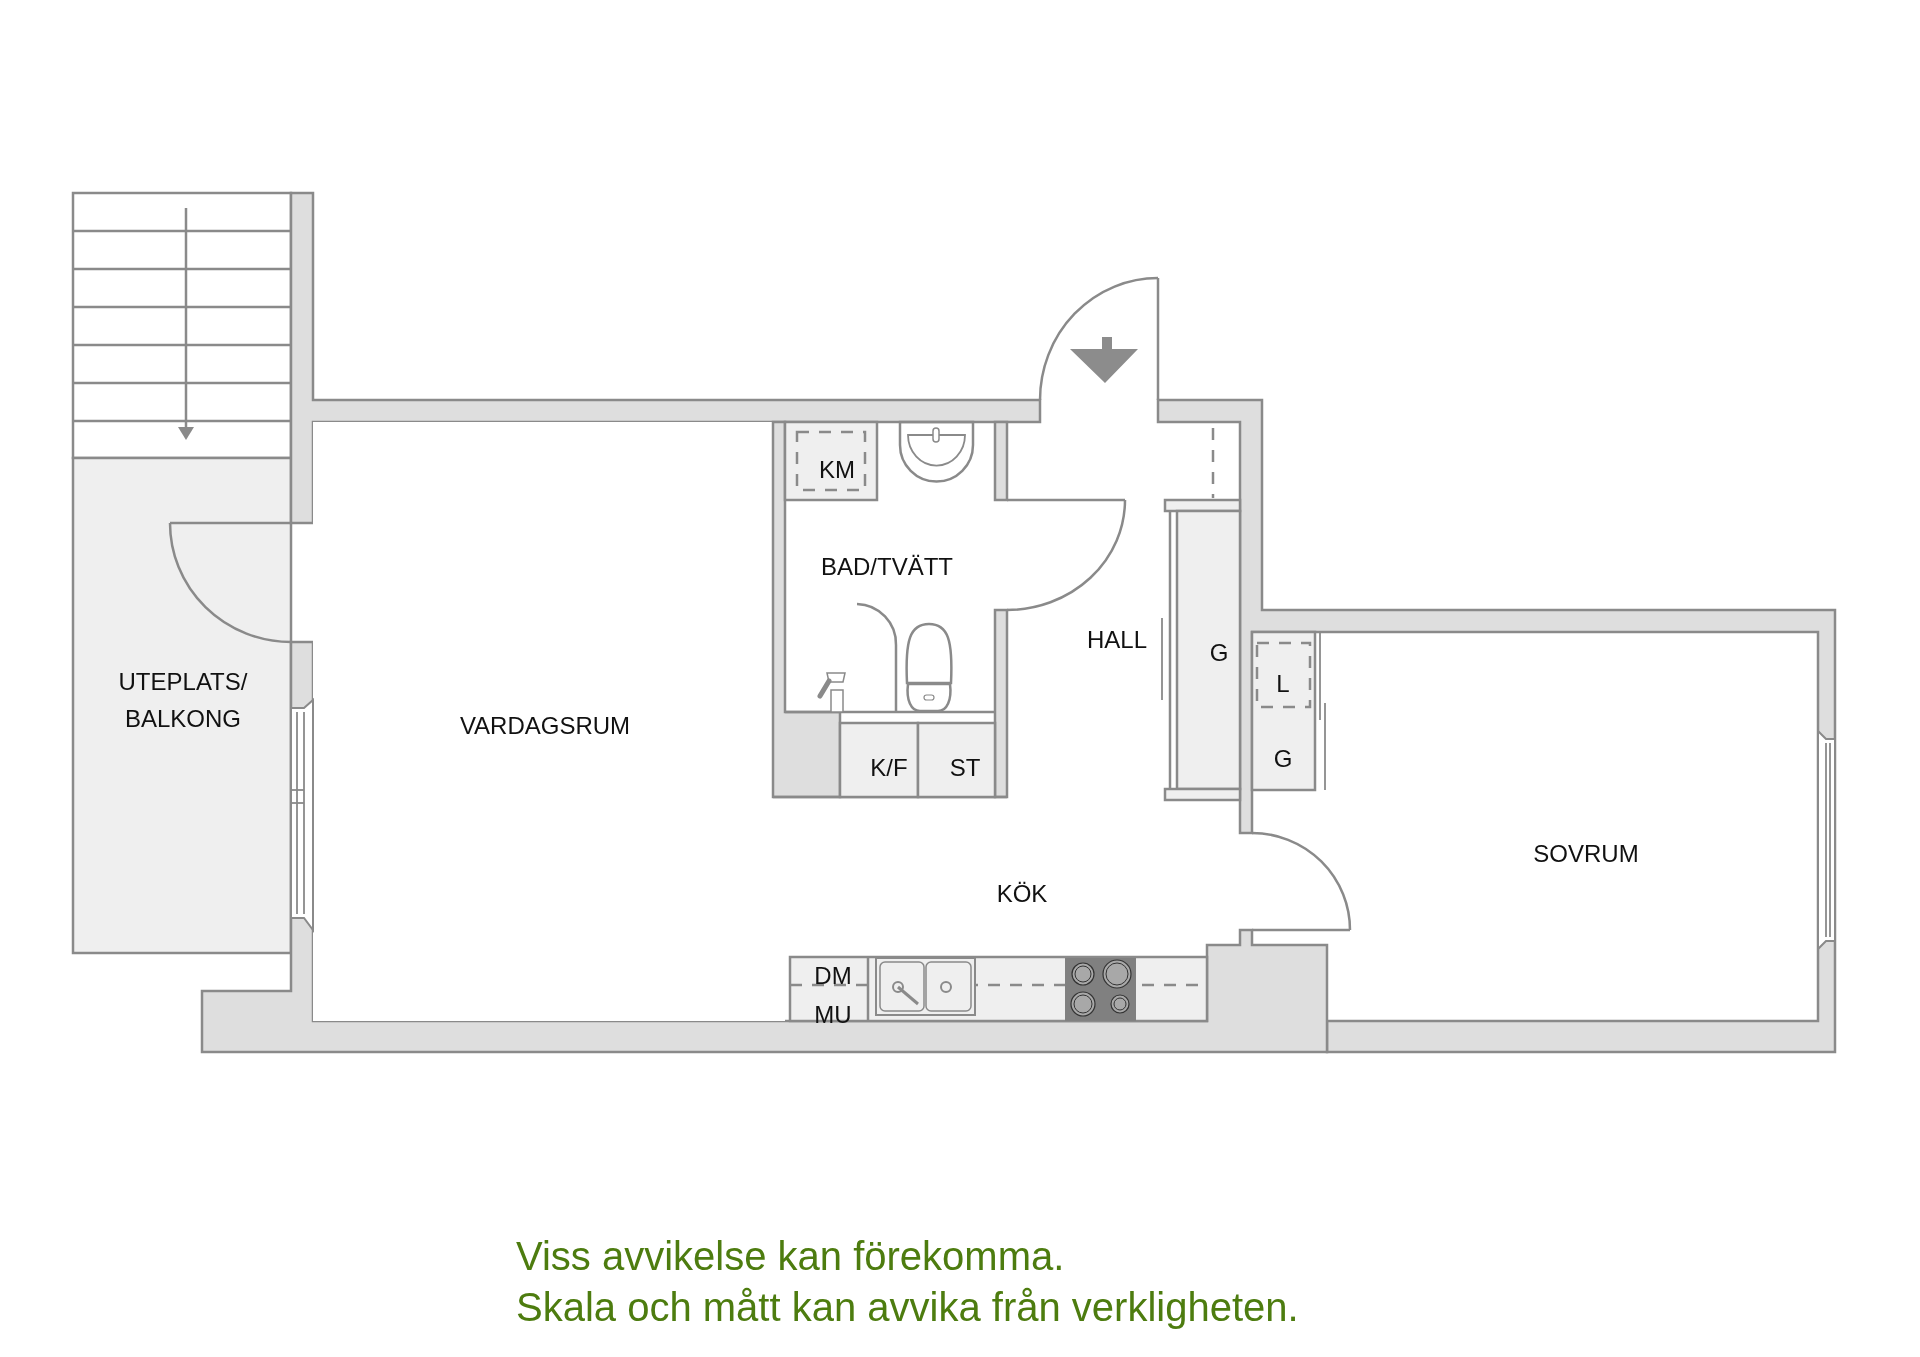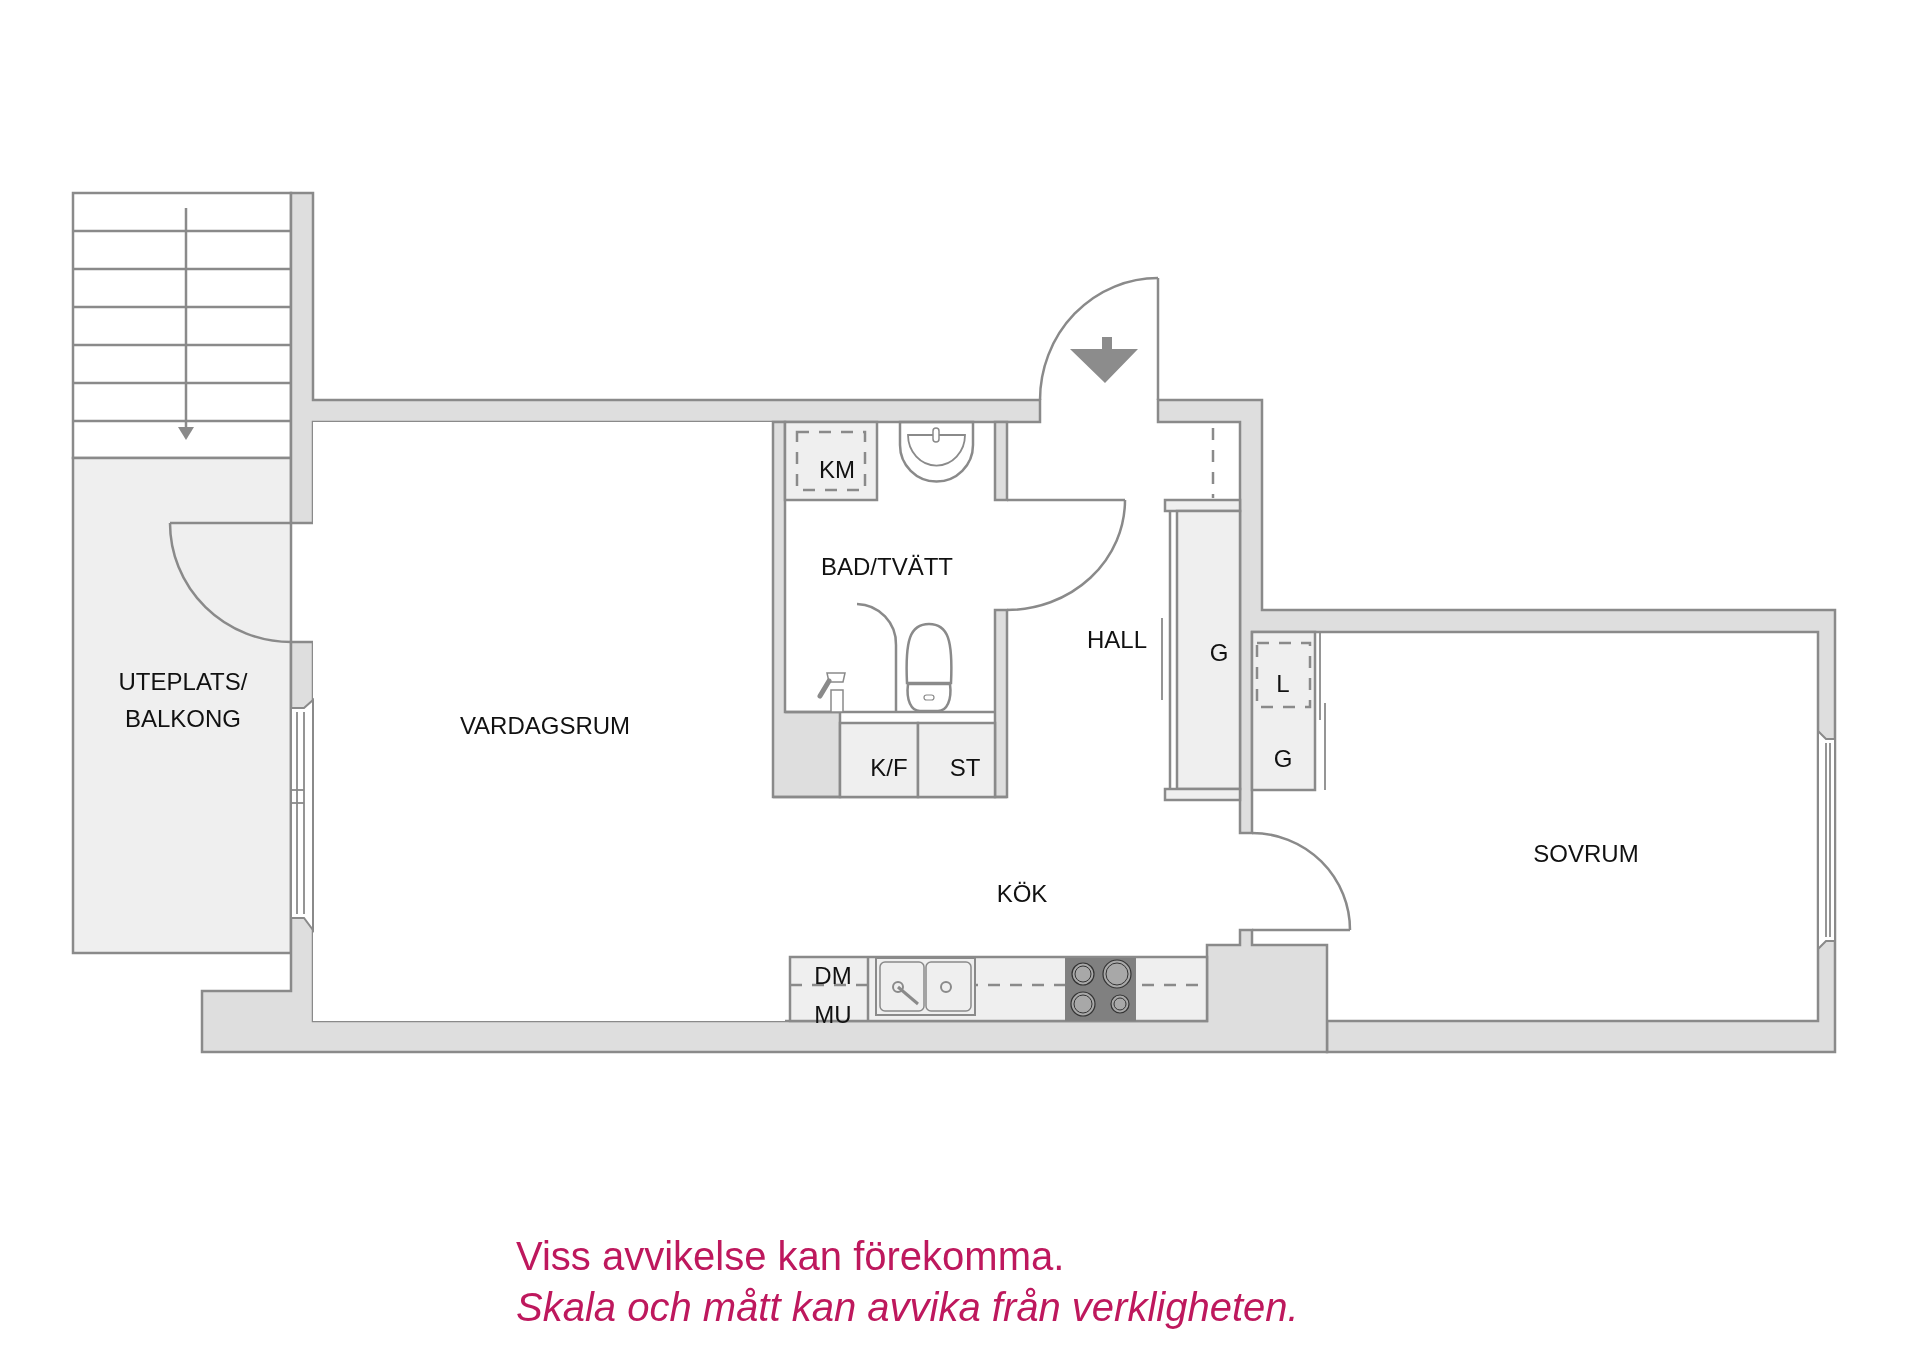--- a/index.html
+++ b/index.html
@@ -6,21 +6,21 @@
   body{width:1920px;height:1357px;position:relative;overflow:hidden;font-family:"Liberation Sans",sans-serif;}
   svg{position:absolute;left:0;top:0;}
   .wall{fill:#dedede;stroke:#8a8a8a;stroke-width:2.5;}
   .floor-out{fill:#efefef;stroke:#8a8a8a;stroke-width:2.5;}
   .fix{fill:#efefef;stroke:#8a8a8a;stroke-width:2.5;}
   .line{fill:none;stroke:#8a8a8a;stroke-width:2.5;}
   .thin{fill:none;stroke:#8a8a8a;stroke-width:1.8;}
   .dash{fill:none;stroke:#8a8a8a;stroke-width:2.5;stroke-dasharray:12 10;}
   .white{fill:#ffffff;stroke:#8a8a8a;stroke-width:2.5;}
   .lbl{font-family:"Liberation Sans",sans-serif;font-size:24px;fill:#111;}
-  .disclaimer{position:absolute;left:516px;font-size:40px;color:#be185d;line-height:1;white-space:nowrap;font-family:"Liberation Sans",sans-serif;}
+  .disclaimer{position:absolute;left:516px;font-size:40px;color:#4d7c0f;line-height:1;white-space:nowrap;font-family:"Liberation Sans",sans-serif;}
 </style>
 </head>
 <body>
 
 <svg width="1920" height="1357" viewBox="0 0 1920 1357">
 
   <g>
     <rect class="white" x="73" y="193" width="218" height="265"></rect>
     <line class="line" x1="73" y1="231" x2="291" y2="231"></line>
     <line class="line" x1="73" y1="269" x2="291" y2="269"></line>
@@ -161,13 +161,13 @@
   <text class="lbl" text-anchor="middle" x="889" y="776">K/F</text>
   <text class="lbl" text-anchor="middle" x="965" y="776">ST</text>
   <text class="lbl" text-anchor="middle" x="1219" y="661">G</text>
   <text class="lbl" text-anchor="middle" x="1283" y="692">L</text>
   <text class="lbl" text-anchor="middle" x="1283" y="767">G</text>
   <text class="lbl" text-anchor="middle" x="833" y="984">DM</text>
   <text class="lbl" text-anchor="middle" x="833" y="1023">MU</text>
 </svg>
 
 <div class="disclaimer" style="top:1236px;">Viss avvikelse kan förekomma.</div>
-<div class="disclaimer" style="top:1287px;font-style:italic;">Skala och mått kan avvika från verkligheten.</div>
+<div class="disclaimer" style="top:1287px;">Skala och mått kan avvika från verkligheten.</div>
 
 </body></html>

